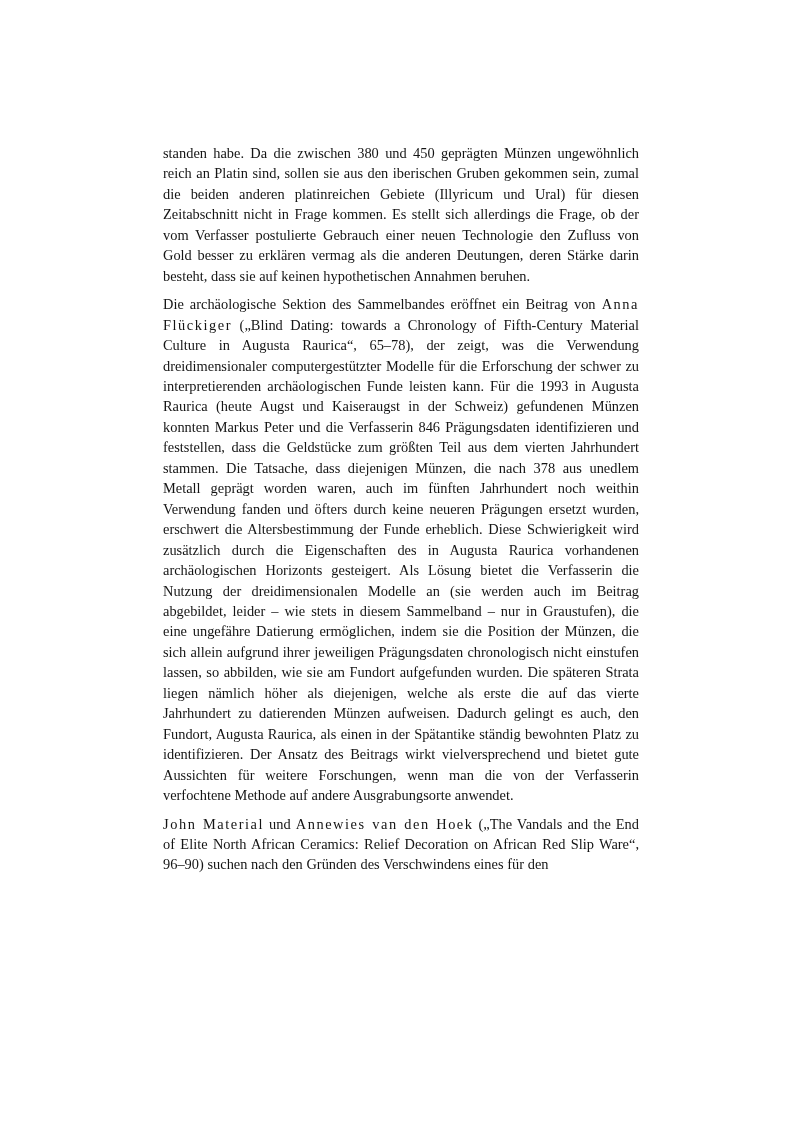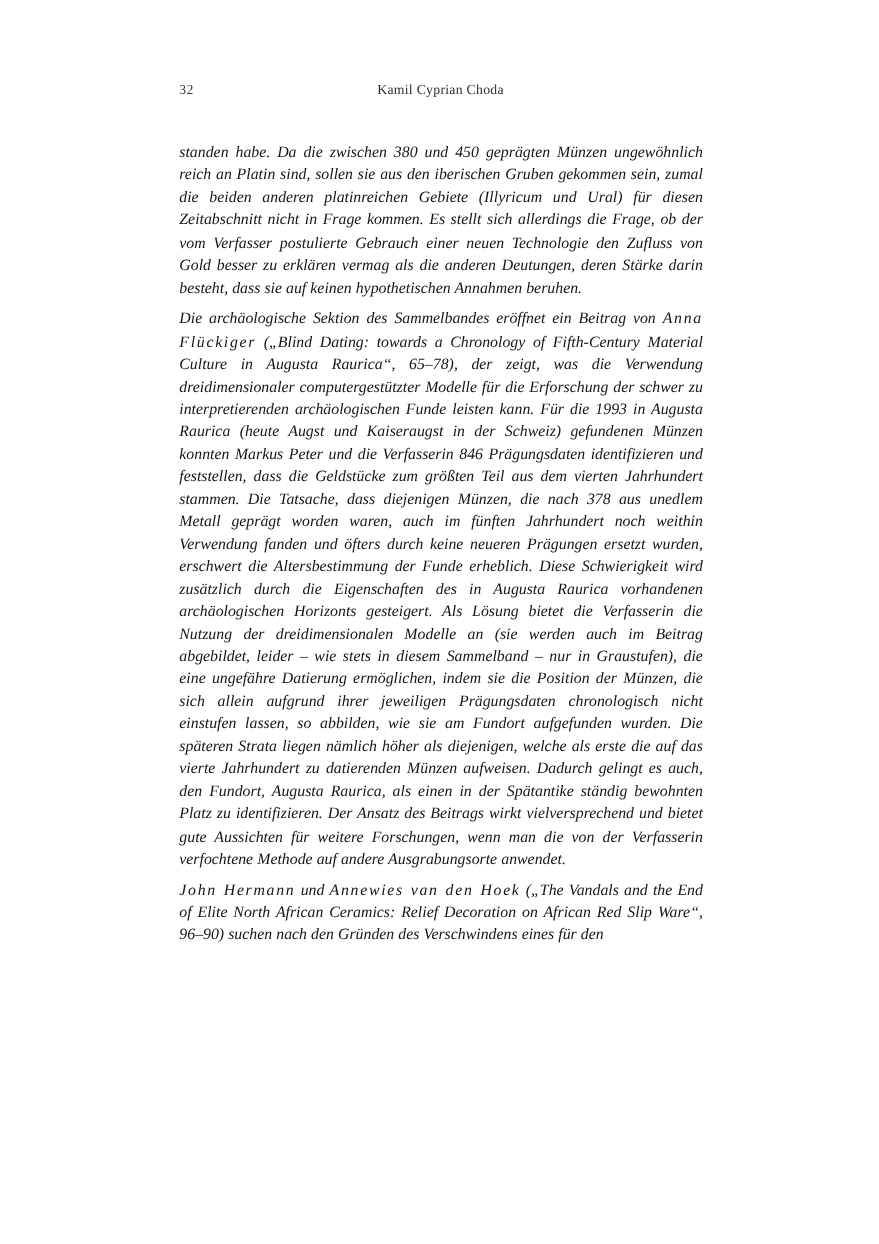--- a/index.html
+++ b/index.html
@@ -44,23 +44,22 @@
     font-size: 12.5px;
     line-height: 18px;
     color: #2e2e2e;
     letter-spacing: 0.25px;
   }
 
   
   .textblock {
     position: absolute;
     left: 163px;
-    top: 129px;
+    top: 143px;
     width: 476px;
-    font-style: italic;
   }
   p.para {
     margin: 0 0 8px 0;
     font-size: 14.4px;
     line-height: 20.45px;
     text-align: justify;
     text-justify: inter-word;
     hyphens: manual;
     -webkit-hyphens: manual;
     word-spacing: 0.1px;
@@ -72,28 +71,24 @@
   
   .sperr {
     letter-spacing: 1.55px;
   }
 </style>
 </head>
 <body>
 
 <div class="page">
 
-  <div class="running-head">
-    <span class="folio">32</span>
-    <span class="head-title">Kamil Cyprian Choda</span>
-  </div>
 
   <div class="textblock">
 
     <p class="para"><span>standen habe. Da die zwischen 380 und 450 geprägten Münzen ungewöhnlich reich an Platin sind, sollen sie aus den iberischen Gruben gekommen sein, zumal die beiden anderen platinreichen Gebiete (Illyricum und Ural) für diesen Zeitabschnitt nicht in Frage kommen. Es stellt sich allerdings die Frage, ob der vom Verfasser postulierte Gebrauch einer neuen Technologie den Zufluss von Gold besser zu erklären vermag als die anderen Deutungen, deren Stärke darin besteht, dass sie auf keinen hypothetischen Annahmen beruhen.</span></p>
 
     <p class="para"><span>Die archäologische Sektion des Sammelbandes eröffnet ein Beitrag von </span><span class="sperr">Anna Flückiger</span><span> („Blind Dating: towards a Chronology of Fifth-Century Material Culture in Augusta Raurica“, 65–78), der zeigt, was die Verwendung dreidimensionaler computergestützter Modelle für die Erforschung der schwer zu interpretierenden archäologischen Funde leisten kann. Für die 1993 in Augusta Raurica (heute Augst und Kaiseraugst in der Schweiz) gefundenen Münzen konnten Markus Peter und die Verfasserin 846 Prägungsdaten identifizieren und feststellen, dass die Geldstücke zum größten Teil aus dem vierten Jahrhundert stammen. Die Tatsache, dass diejenigen Münzen, die nach 378 aus unedlem Metall geprägt worden waren, auch im fünften Jahrhundert noch weithin Verwendung fanden und öfters durch keine neueren Prägungen ersetzt wurden, erschwert die Altersbestimmung der Funde erheblich. Diese Schwierigkeit wird zusätzlich durch die Eigenschaften des in Augusta Raurica vorhandenen archäologischen Horizonts gesteigert. Als Lösung bietet die Verfasserin die Nutzung der dreidimensionalen Modelle an (sie werden auch im Beitrag abgebildet, leider – wie stets in diesem Sammelband – nur in Graustufen), die eine ungefähre Datierung ermöglichen, indem sie die Position der Münzen, die sich allein aufgrund ihrer jeweiligen Prägungsdaten chronologisch nicht einstufen lassen, so abbilden, wie sie am Fundort aufgefunden wurden. Die späteren Strata liegen nämlich höher als diejenigen, welche als erste die auf das vierte Jahrhundert zu datierenden Münzen aufweisen. Dadurch gelingt es auch, den Fundort, Augusta Raurica, als einen in der Spätantike ständig bewohnten Platz zu identifizieren. Der Ansatz des Beitrags wirkt vielversprechend und bietet gute Aussichten für weitere Forschungen, wenn man die von der Verfasserin verfochtene Methode auf andere Ausgrabungsorte anwendet.</span></p>
 
-    <p class="para"><span class="sperr">John Hermann</span><span> und </span><span class="sperr">Annewies van den Hoek</span><span> („The Vandals and the End of Elite North African Ceramics: Relief Decoration on African Red Slip Ware“, 96–90) suchen nach den Gründen des Verschwindens eines für den</span></p>
+    <p class="para"><span class="sperr">John Material</span><span> und </span><span class="sperr">Annewies van den Hoek</span><span> („The Vandals and the End of Elite North African Ceramics: Relief Decoration on African Red Slip Ware“, 96–90) suchen nach den Gründen des Verschwindens eines für den</span></p>
 
   </div>
 
 </div>
 
 </body></html>

